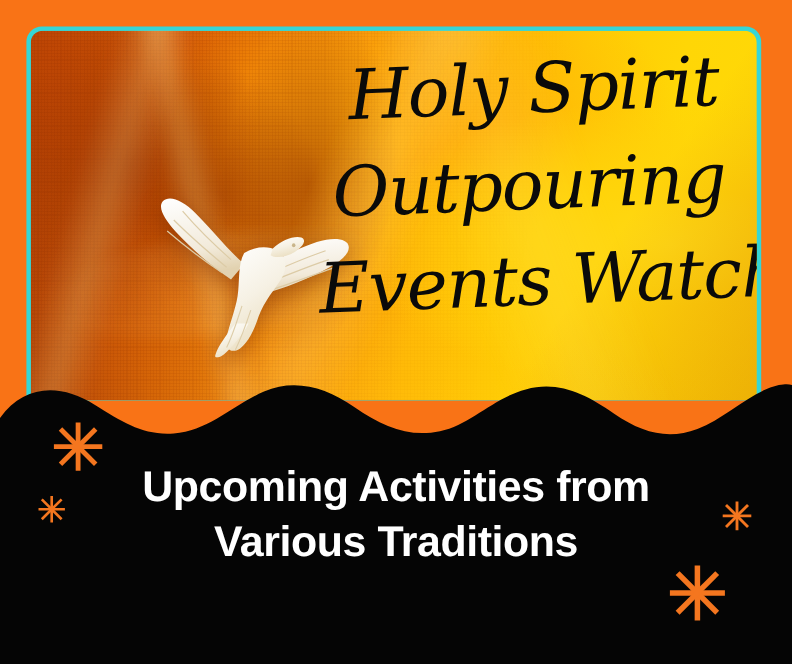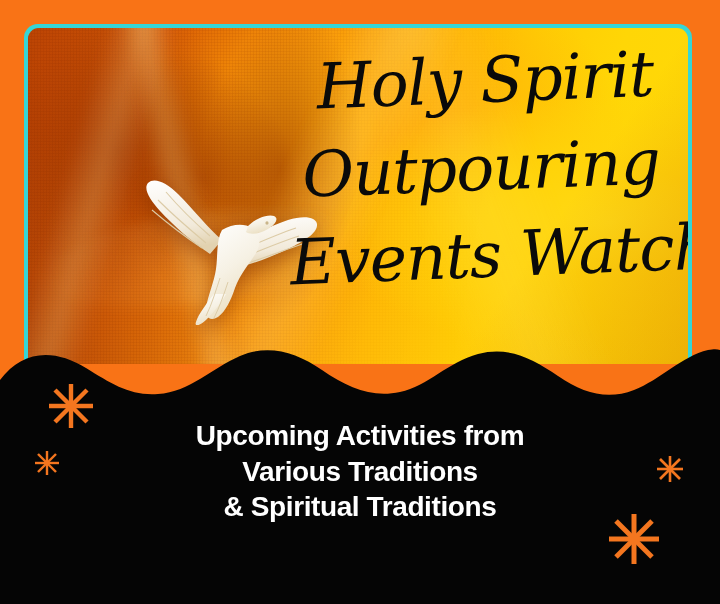--- a/index.html
+++ b/index.html
@@ -158,21 +158,21 @@
 
   .bottom-text {
     position: absolute;
     left: 0;
     right: 0;
     top: 84px;
     text-align: center;
     color: #FFFFFF;
     font-family: "Liberation Sans", sans-serif;
     font-weight: bold;
-    font-size: 28px;
+    font-size: 39px;
     line-height: 1.27;
     letter-spacing: -0.4px;
     z-index: 4;
   }
   .bottom-text div { white-space: nowrap; }
 
   
   .sparkle { position: absolute; z-index: 6; }
   .sp-1 { left: 48px;  top: 383px; }
   .sp-2 { left: 34px;  top: 450px; }
@@ -237,21 +237,20 @@
 
   <div class="bottom">
     <svg class="wave" viewBox="0 0 720 80" preserveAspectRatio="none">
       <path fill="#050505" d="M0,46 C22,16 54,14 86,34 C112,50 130,62 158,60 C190,58 212,34 240,22 C268,10 296,18 322,36 C348,54 372,64 400,58 C428,52 448,28 478,20 C508,12 532,24 558,42 C584,60 608,66 634,56 C660,46 682,22 708,16 C714,15 717,15 720,16 L720,80 L0,80 Z"></path>
     </svg>
     <div class="bottom-fill"></div>
 
     <div class="bottom-text">
       <div>Upcoming Activities from</div>
       <div>Various Traditions</div>
-      <div>&amp; Spiritual Traditions</div>
     </div>
   </div>
 
   <svg class="sparkle sp-1" width="46" height="46" viewBox="0 0 46 46">
     <g stroke="#F4761F" stroke-width="4.4" stroke-linecap="butt">
       <line x1="23" y1="1" x2="23" y2="45"></line>
       <line x1="1" y1="23" x2="45" y2="23"></line>
       <line x1="7" y1="7" x2="39" y2="39"></line>
       <line x1="39" y1="7" x2="7" y2="39"></line>
     </g>

